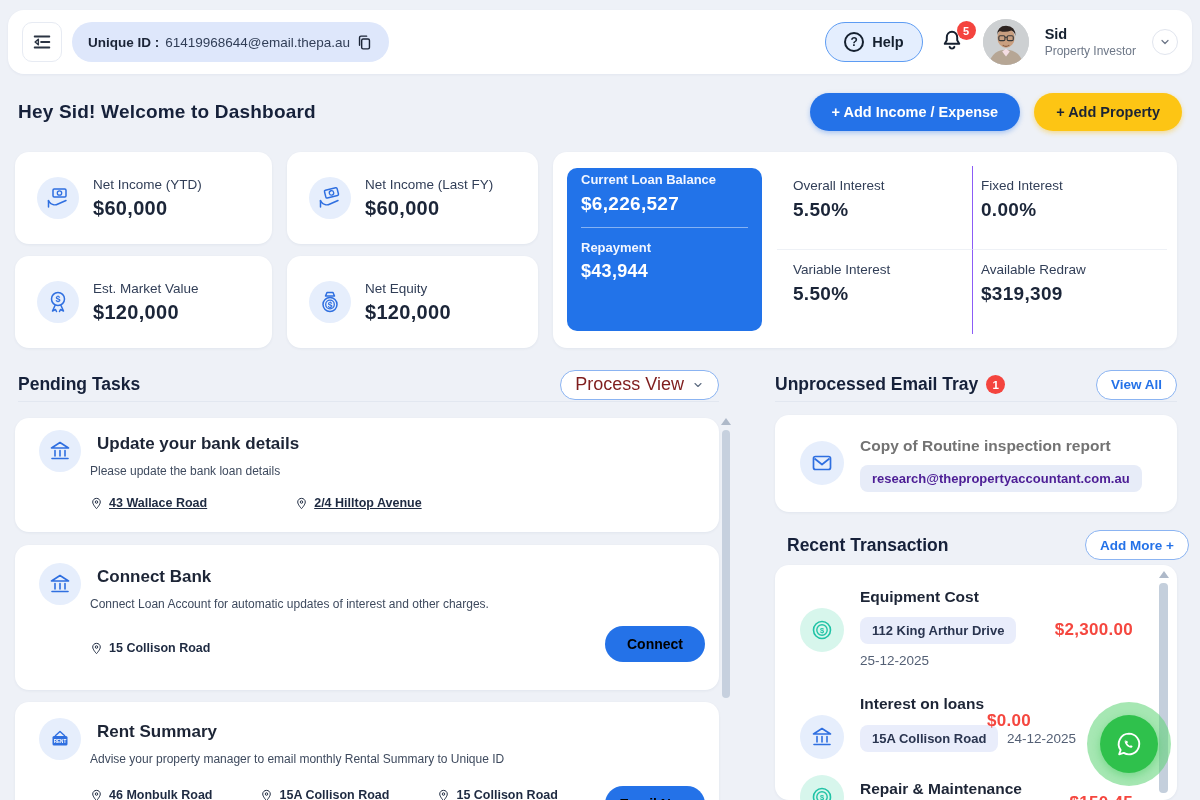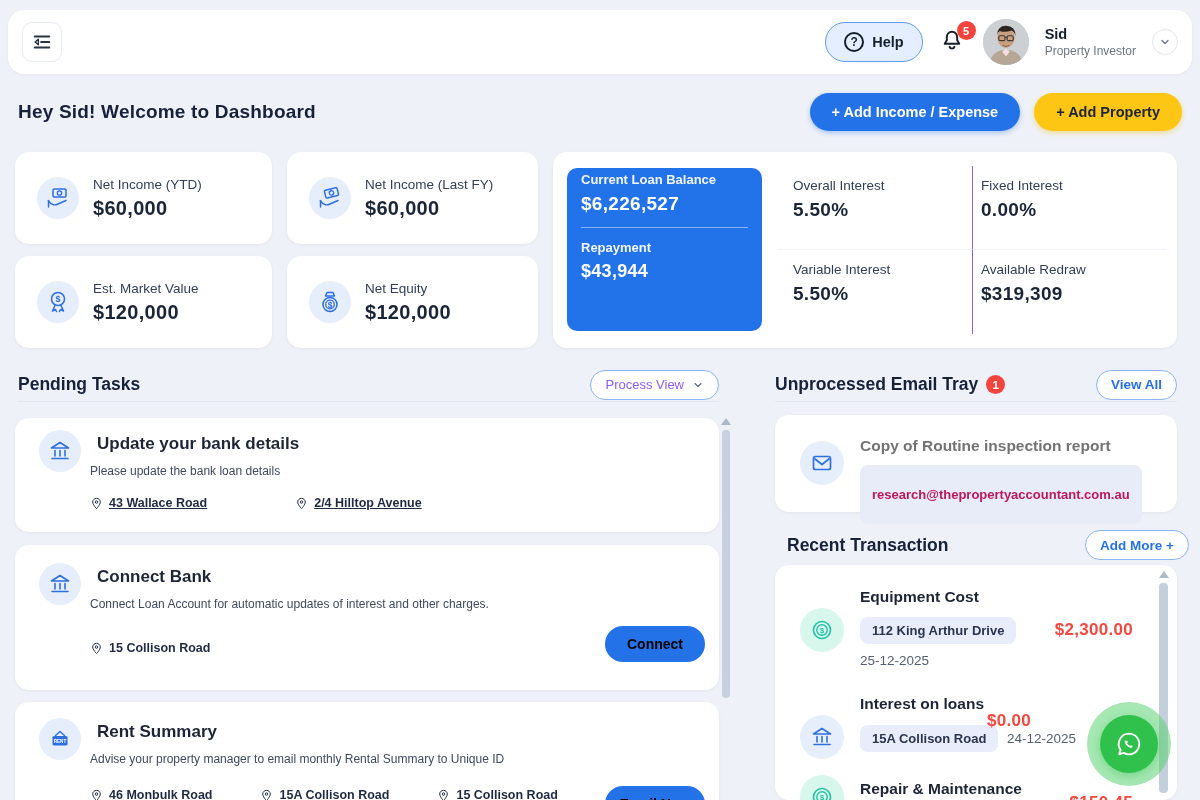--- a/index.html
+++ b/index.html
@@ -67,43 +67,43 @@
   .int-value { font-size:19px; font-weight:800; color:#1b2538; margin-top:6px; letter-spacing:.3px; }
 
   
   .sec-head { position:absolute; display:flex; align-items:center; height:34px; border-bottom:1px solid #e2e7f0; }
   .sec-title { font-size:17.5px; font-weight:800; color:#16213a; }
   .red-badge { min-width:19px; height:19px; background:#f4443e; color:#fff; border-radius:50%; font-size:11.5px;
                font-weight:bold; display:flex; align-items:center; justify-content:center; margin-left:8px; }
   .pill-outline { margin-left:auto; height:30px; border-radius:999px; background:#fff; border:1.5px solid #8bb4f2;
                   display:flex; align-items:center; gap:8px; padding:0 14px; cursor:pointer;
                   font-family:"Liberation Sans", sans-serif; }
-  .select-txt { font-size:13px; color:#8b5cf6; }
+  .select-txt { font-size:18px; color:#7f1d1d; }
   .link-btn-txt { font-size:13.5px; font-weight:bold; color:#2472e8; }
 
   
   .task-title { position:absolute; left:75px; font-size:17px; font-weight:600; color:#1d2536;margin-left:7px; }
   .task-sub { position:absolute; left:75px; font-size:12px; color:#3e4a5e; }
   .task-icon { position:absolute; left:24px; width:42px; height:42px; border-radius:50%; background:#e6eefc;
                display:flex; align-items:center; justify-content:center; }
   .loc-row { position:absolute; left:75px; display:flex; align-items:center; }
   .loc-item { display:flex; align-items:center; gap:6px; cursor:pointer; }
   .loc-txt { font-size:12.5px; font-weight:bold; color:#1e2a41; }
   .loc-txt.u { text-decoration:underline; }
   .task-btn { position:absolute; right:14px; width:100px; height:36px; background:#2472e8; color:#000000; border:none;
               border-radius:999px; font-weight:bold; font-size:14px; cursor:pointer; font-family:"Liberation Sans", sans-serif; }
 
   .vscroll { position:absolute; width:8px; border-radius:4px; background:#c6d0de; }
   .scroll-arrow { position:absolute; width:0; height:0; border-left:5px solid transparent; border-right:5px solid transparent;
                   border-bottom:7px solid #aeb9c9; }
 
   
   .email-subject { position:absolute; left:85px; top:22px; font-size:15.5px; font-weight:700; color:#737373; }
-  .email-pill { position:absolute; left:85px; top:50px; background:#e7ecf8; border-radius:8px; padding:22px 12px;
-                font-size:13px; font-weight:bold; color:#be185d; }
+  .email-pill { position:absolute; left:85px; top:50px; background:#e7ecf8; border-radius:8px; padding:6px 12px;
+                font-size:13px; font-weight:bold; color:#4c1d95; }
   .tx-name { position:absolute; left:85px; font-size:15.5px; font-weight:600; color:#1d2536; }
   .tx-pill { position:absolute; left:85px; background:#e9edfb; border-radius:8px; padding:6px 12px;
              font-size:13px; font-weight:bold; color:#2a3550; white-space:nowrap; }
   .tx-amount { position:absolute; font-size:17px; font-weight:800; color:#f5473f; letter-spacing:.3px; }
   .tx-date { position:absolute; font-size:13.5px; color:#535f74; }
   .tx-icon { position:absolute; left:25px; width:44px; height:44px; border-radius:50%;
              display:flex; align-items:center; justify-content:center; }
 
   
   .wa-halo { position:absolute; left:1087px; top:702px; width:84px; height:84px; border-radius:50%;
@@ -115,20 +115,28 @@
 </head>
 <body>
 
 <header class="topbar">
   <button class="menu-btn">
     <svg width="22" height="22" viewBox="0 0 24 24">
       <path d="M4 6 H20 M11 12 H20 M4 18 H20" stroke="#2b3443" stroke-width="2" fill="none" stroke-linecap="round"></path>
       <path d="M8 9 L4.5 12 L8 15 Z" fill="none" stroke="#2b3443" stroke-width="1.6" stroke-linejoin="round"></path>
     </svg>
   </button>
+  <div class="id-pill">
+    <span class="id-label">Unique ID :</span>
+    <span class="id-value">61419968644@email.thepa.au</span>
+    <svg width="17" height="17" viewBox="0 0 24 24" style="cursor:pointer">
+      <rect x="8" y="7" width="11" height="14" rx="2" fill="none" stroke="#1b2437" stroke-width="2"></rect>
+      <path d="M5 16 V5 a2 2 0 0 1 2-2 h8" fill="none" stroke="#1b2437" stroke-width="2" stroke-linecap="round"></path>
+    </svg>
+  </div>
 
   <div class="top-right">
     <button class="help-btn">
       <span class="help-q">?</span>
       <span class="help-label">Help</span>
     </button>
     <div class="bell-wrap">
       <svg width="26" height="26" viewBox="0 0 24 24">
         <path d="M12 3.5 C9.2 3.5 7.2 5.7 7.2 8.6 V11.4 L5.3 14.6 H18.7 L16.8 11.4 V8.6 C16.8 5.7 14.8 3.5 12 3.5 Z" fill="none" stroke="#16202f" stroke-width="1.8" stroke-linejoin="round"></path>
         <path d="M9.8 17.4 a2.3 2.3 0 0 0 4.4 0" fill="none" stroke="#16202f" stroke-width="1.8" stroke-linecap="round"></path>

